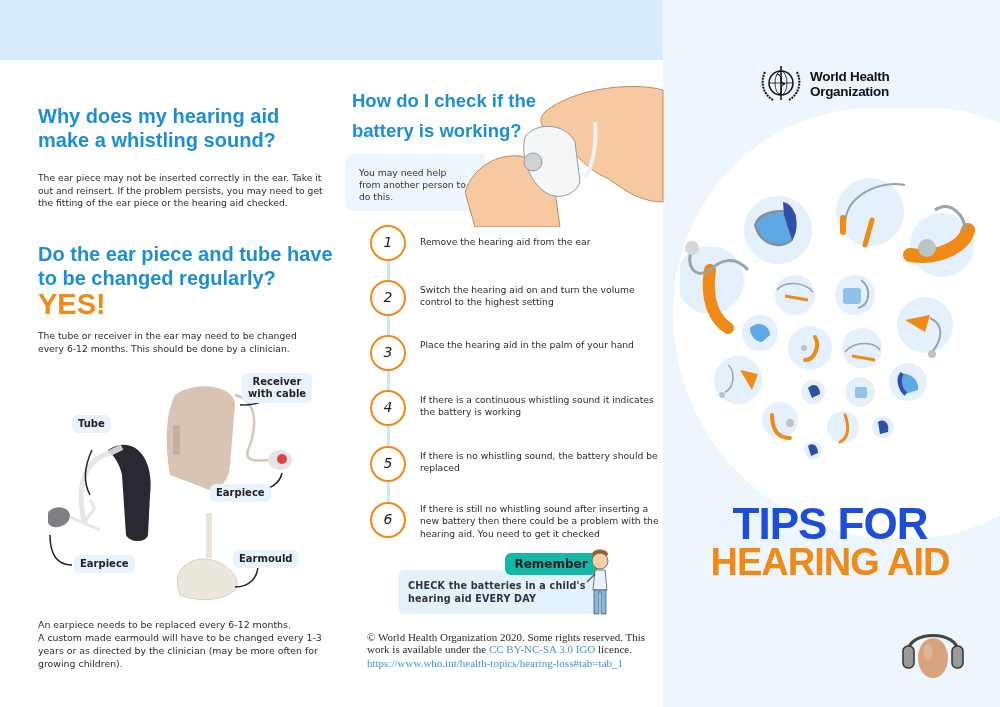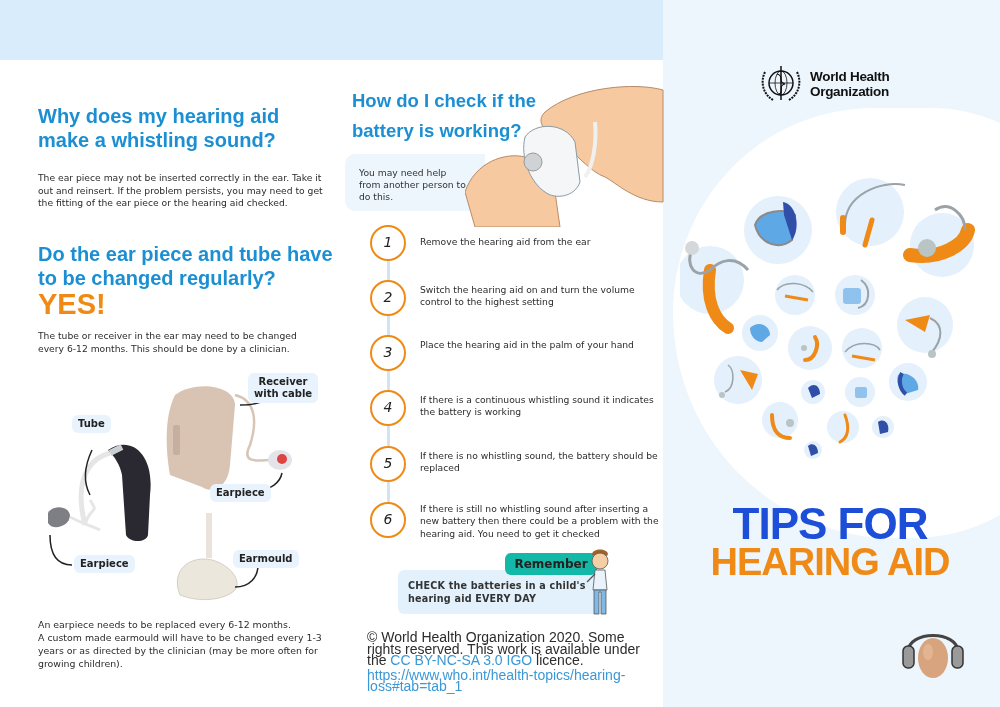--- a/index.html
+++ b/index.html
@@ -34,21 +34,21 @@
   .timeline { position: absolute; left: 387px; top: 245px; width: 3px; height: 275px; background: #cfe5f6; }
   .step { position: absolute; left: 370px; width: 290px; }
   .step-num { position: absolute; left: 0; top: 0; width: 36px; height: 36px; border: 2.5px solid #ef8a17; border-radius: 50%; background: #fff; text-align: center; line-height: 31px; font-size: 14px; font-style: italic; color: #222; }
   .step-text { position: absolute; left: 50px; top: 4px; width: 240px; font-size: 9.2px; line-height: 12.3px; color: #2c2c2c; }
 
   .remember-box { position: absolute; left: 398px; top: 570px; width: 200px; height: 44px; background: #e3f1fc; border-radius: 6px; }
   .remember-tag { position: absolute; left: 505px; top: 553px; width: 92px; height: 22px; background: #14b8a6; border-radius: 6px; font-size: 12px; font-weight: bold; color: #222; text-align: center; line-height: 22px; }
   .remember-text { position: absolute; left: 408px; top: 579px; width: 190px; font-size: 9.6px; line-height: 13px; font-weight: bold; color: #333; letter-spacing: 0.2px; }
   .boy { position: absolute; left: 585px; top: 548px; width: 30px; height: 68px; }
 
-  .footer { position: absolute; left: 367px; top: 632px; width: 290px; font-family: Liberation Sans, sans-serif; font-size: 14px; line-height: 11.5px; color: #2c2c2c; }
+  .footer { position: absolute; left: 367px; top: 632px; width: 290px; font-family: Liberation Serif, serif; font-size: 11px; line-height: 11.5px; color: #2c2c2c; }
   .footer .link { color: #3b98d6; }
 
   
   .who-logo { position: absolute; left: 757px; top: 62px; width: 150px; height: 44px; }
   .who-text { position: absolute; left: 810px; top: 69px; font-family: "Liberation Sans", sans-serif; font-weight: bold; font-size: 13.5px; line-height: 15px; color: #111; letter-spacing: -0.3px; }
 
   .aids { position: absolute; left: 680px; top: 170px; width: 300px; height: 300px; }
 
   .title-right { position: absolute; left: 700px; top: 505px; width: 260px; text-align: center; font-family: "Liberation Sans", sans-serif; font-weight: bold; line-height: 38px; letter-spacing: -1px; }
   .title-right .l1 { color: #1d4ed8; font-size: 44px; display: block; }
@@ -90,21 +90,21 @@
     <path d="M150 230 C140 205, 160 190, 182 195 C200 200, 212 215, 205 225 C195 235, 170 238, 150 230 Z" fill="#ece7dd" stroke="#d6cfc2"></path>
 
     <path d="M60 130 C52 115, 55 100, 62 85" stroke="#222" stroke-width="1.5" fill="none"></path>
     <path d="M20 170 C20 190, 28 200, 42 200" stroke="#222" stroke-width="1.5" fill="none"></path>
     <path d="M210 40 C230 40, 238 35, 240 28" stroke="#222" stroke-width="1.5" fill="none"></path>
     <path d="M252 108 C250 118, 240 125, 230 124" stroke="#222" stroke-width="1.5" fill="none"></path>
     <path d="M205 222 C220 222, 228 212, 228 200" stroke="#222" stroke-width="1.5" fill="none"></path>
   </svg>
   <div class="label-chip" style="left:42px;top:50px;">Tube</div>
   <div class="label-chip" style="left:44px;top:190px;">Earpiece</div>
-  <div class="label-chip" style="left:218px;top:8px;">
+  <div class="label-chip" style="left:212px;top:8px;">
     <span>Receiver</span><br>
     <span>with cable</span>
   </div>
   <div class="label-chip" style="left:180px;top:119px;">Earpiece</div>
   <div class="label-chip" style="left:203px;top:185px;">Earmould</div>
 </div>
 
 <div class="bottom-text body-text">
   <span>An earpiece needs to be replaced every 6-12 months.</span><br>
   <span>A custom made earmould will have to be changed every 1-3 years or as directed by the clinician (may be more often for growing children).</span>

